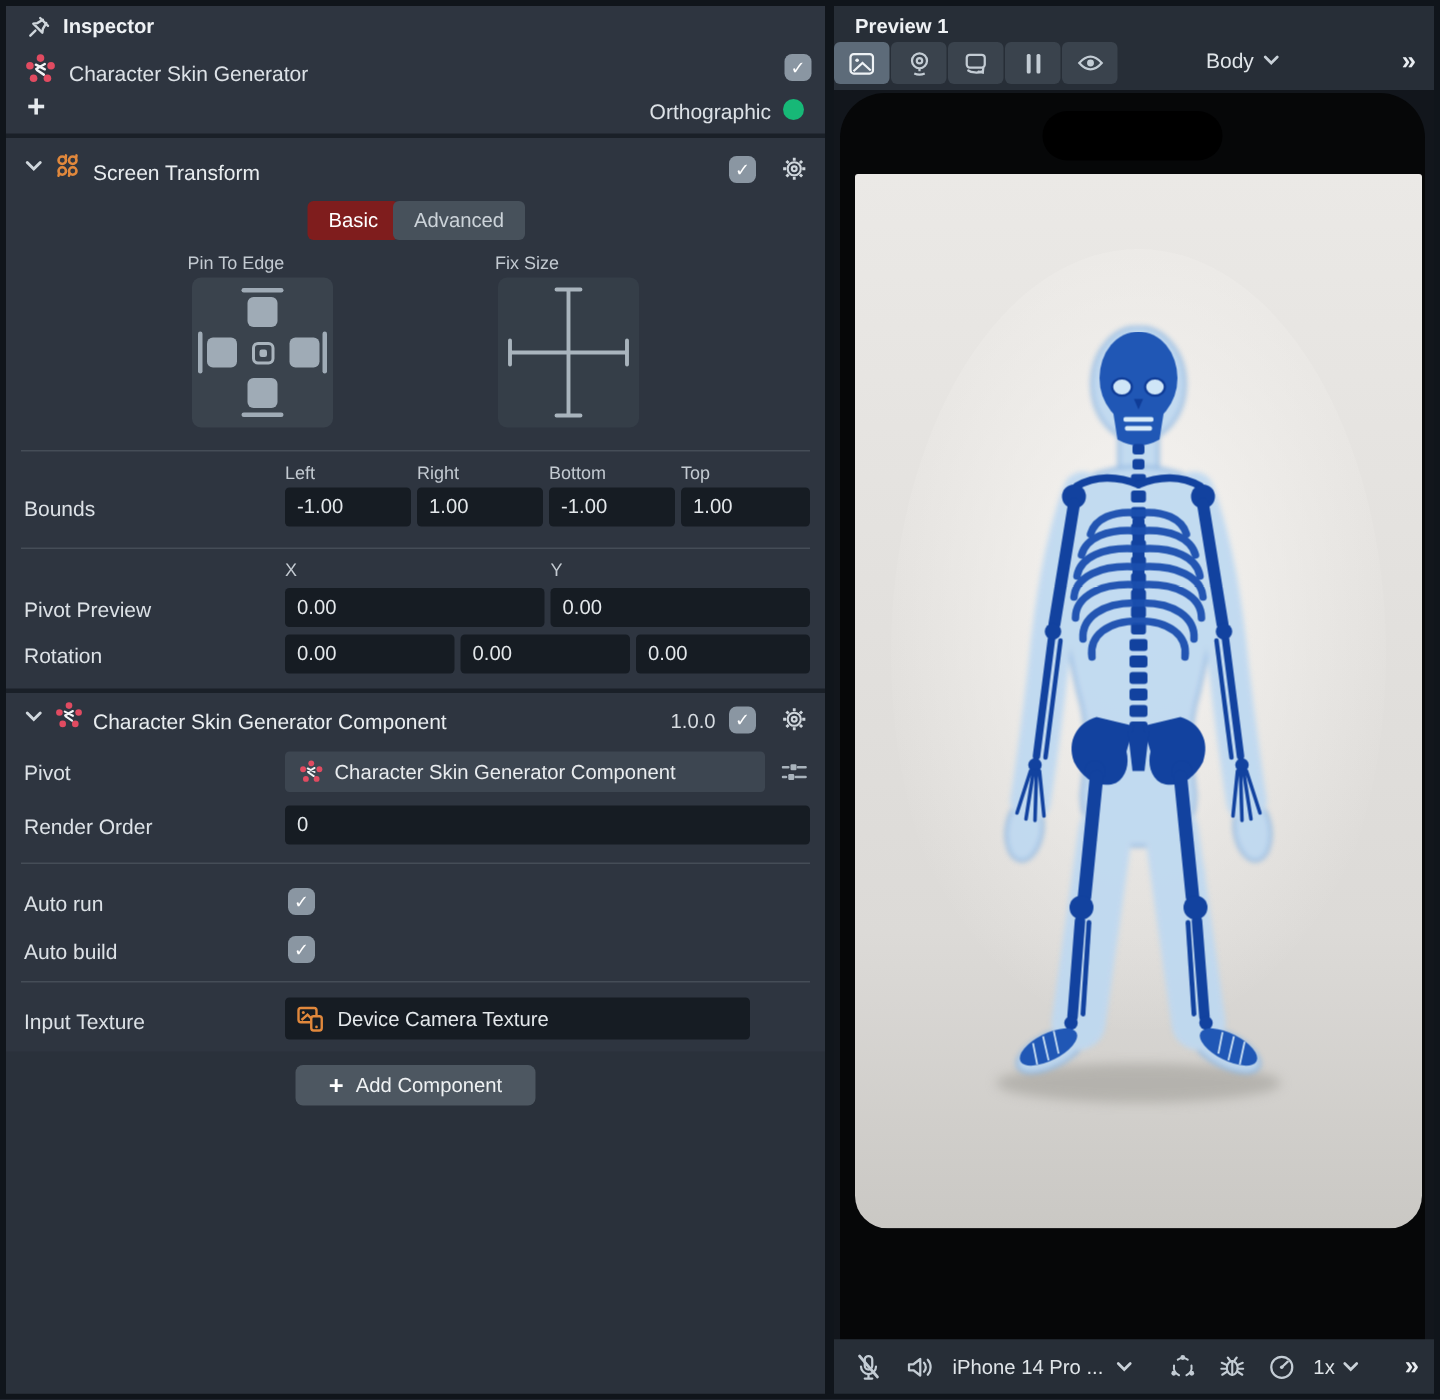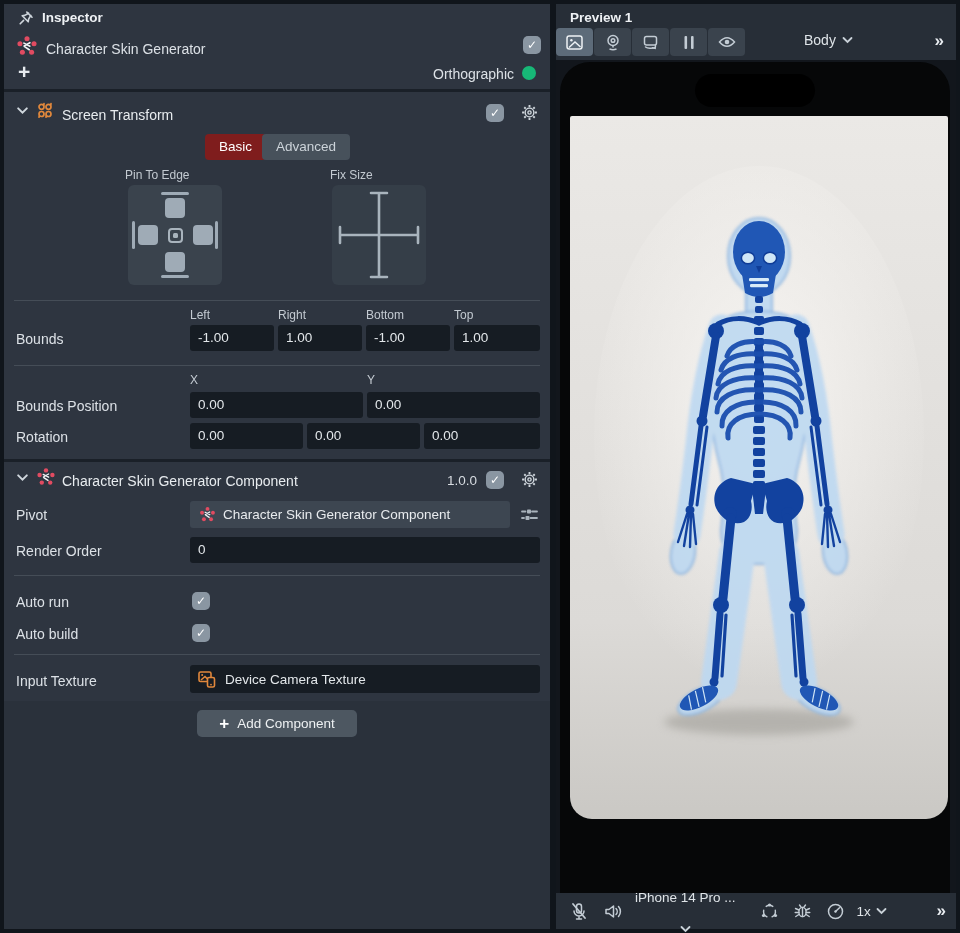--- a/index.html
+++ b/index.html
@@ -170,21 +170,21 @@
   <div class="abs row-label" style="left:12px; top:327px;">Bounds</div>
   <div class="abs field" style="left:186px; top:321px; width:84px;">-1.00</div>
   <div class="abs field" style="left:274px; top:321px; width:84px;">1.00</div>
   <div class="abs field" style="left:362px; top:321px; width:84px;">-1.00</div>
   <div class="abs field" style="left:450px; top:321px; width:86px;">1.00</div>
 
   <div class="divider-light" style="top:361px;"></div>
 
   <div class="abs col-lab" style="left:186px; top:369px; width:173px;">X</div>
   <div class="abs col-lab" style="left:363px; top:369px; width:173px;">Y</div>
-  <div class="abs row-label" style="left:12px; top:394px;">Bounds Position</div>
+  <div class="abs row-label" style="left:12px; top:394px;">Pivot Preview</div>
   <div class="abs field" style="left:186px; top:388px; width:173px;">0.00</div>
   <div class="abs field" style="left:363px; top:388px; width:173px;">0.00</div>
 
   <div class="abs row-label" style="left:12px; top:425px;">Rotation</div>
   <div class="abs field" style="left:186px; top:419px; width:113px;">0.00</div>
   <div class="abs field" style="left:303px; top:419px; width:113px;">0.00</div>
   <div class="abs field" style="left:420px; top:419px; width:116px;">0.00</div>
 
   <div class="divider-dark" style="top:455px;"></div>
 
@@ -251,21 +251,21 @@
   <div class="divider-light" style="top:571px;"></div>
 
   <div class="abs row-label" style="left:12px; top:590px;">Auto run</div>
   <div class="abs checkbox" style="left:188px; top:588px;">✓</div>
   <div class="abs row-label" style="left:12px; top:622px;">Auto build</div>
   <div class="abs checkbox" style="left:188px; top:620px;">✓</div>
 
   <div class="divider-light" style="top:650px;"></div>
 
   <div class="abs row-label" style="left:12px; top:669px;">Input Texture</div>
-  <div class="abs texture-field" style="left:186px; top:661px; width:350px;">
+  <div class="abs texture-field" style="left:186px; top:661px; width:310px;">
     <svg width="19" height="18" viewBox="0 0 19 18" fill="none" stroke="#e1883c" stroke-width="1.6">
       <rect x="1" y="2" width="12" height="9.5" rx="1.6"></rect>
       <circle cx="4.2" cy="5" r="1" fill="#e1883c" stroke="none"></circle>
       <path d="M3 10 L7 6.5 L10 9.5"></path>
       <rect x="9.5" y="7.5" width="7" height="9.5" rx="1.6" fill="#161c23"></rect>
       <circle cx="13" cy="14.6" r="0.9" fill="#e1883c" stroke="none"></circle>
     </svg>
     <span>Device Camera Texture</span>
   </div>
 
@@ -485,21 +485,21 @@
         <path d="M4 9 a5 5 0 0 0 10 0 M9 14 V16.5 M6.5 17 H11.5"></path>
         <path d="M3 2 L15 16" stroke-width="1.8"></path>
       </svg>
     </div>
     <div style="margin-left:16px;">
       <svg width="19" height="17" viewBox="0 0 19 17" fill="none" stroke="#c3ccd4" stroke-width="1.5" stroke-linecap="round" stroke-linejoin="round">
         <path d="M2 6.5 H5 L9.5 3 V14 L5 10.5 H2 Z"></path>
         <path d="M12 5.5 a4.3 4.3 0 0 1 0 6 M14.5 3.5 a7.5 7.5 0 0 1 0 10"></path>
       </svg>
     </div>
-    <div style="margin-left:12px; display:flex; align-items:center; gap:20px;flex-direction:column;">
+    <div style="margin-left:12px; display:flex; align-items:center; gap:8px;">
       <span class="bb-text">iPhone 14 Pro ...</span>
       <svg width="11" height="8" viewBox="0 0 11 8" fill="none" stroke="#c9d1d8" stroke-width="1.8" stroke-linecap="round">
           <path d="M1.5 2l4 4 4-4"></path>
         </svg>
     </div>
     <div style="margin-left:24px;">
       <svg width="19" height="19" viewBox="0 0 19 19" fill="none" stroke="#c3ccd4" stroke-width="1.4">
         <path d="M6.2 4.4 A6 6 0 0 1 12.8 4.4 M15.3 8.3 A6 6 0 0 1 12 14.8 M7 14.8 A6 6 0 0 1 3.7 8.3" stroke-linecap="round"></path>
         <circle cx="9.5" cy="3" r="1.6" fill="#c3ccd4" stroke="none"></circle>
         <circle cx="3.5" cy="13.5" r="1.6" fill="#c3ccd4" stroke="none"></circle>

